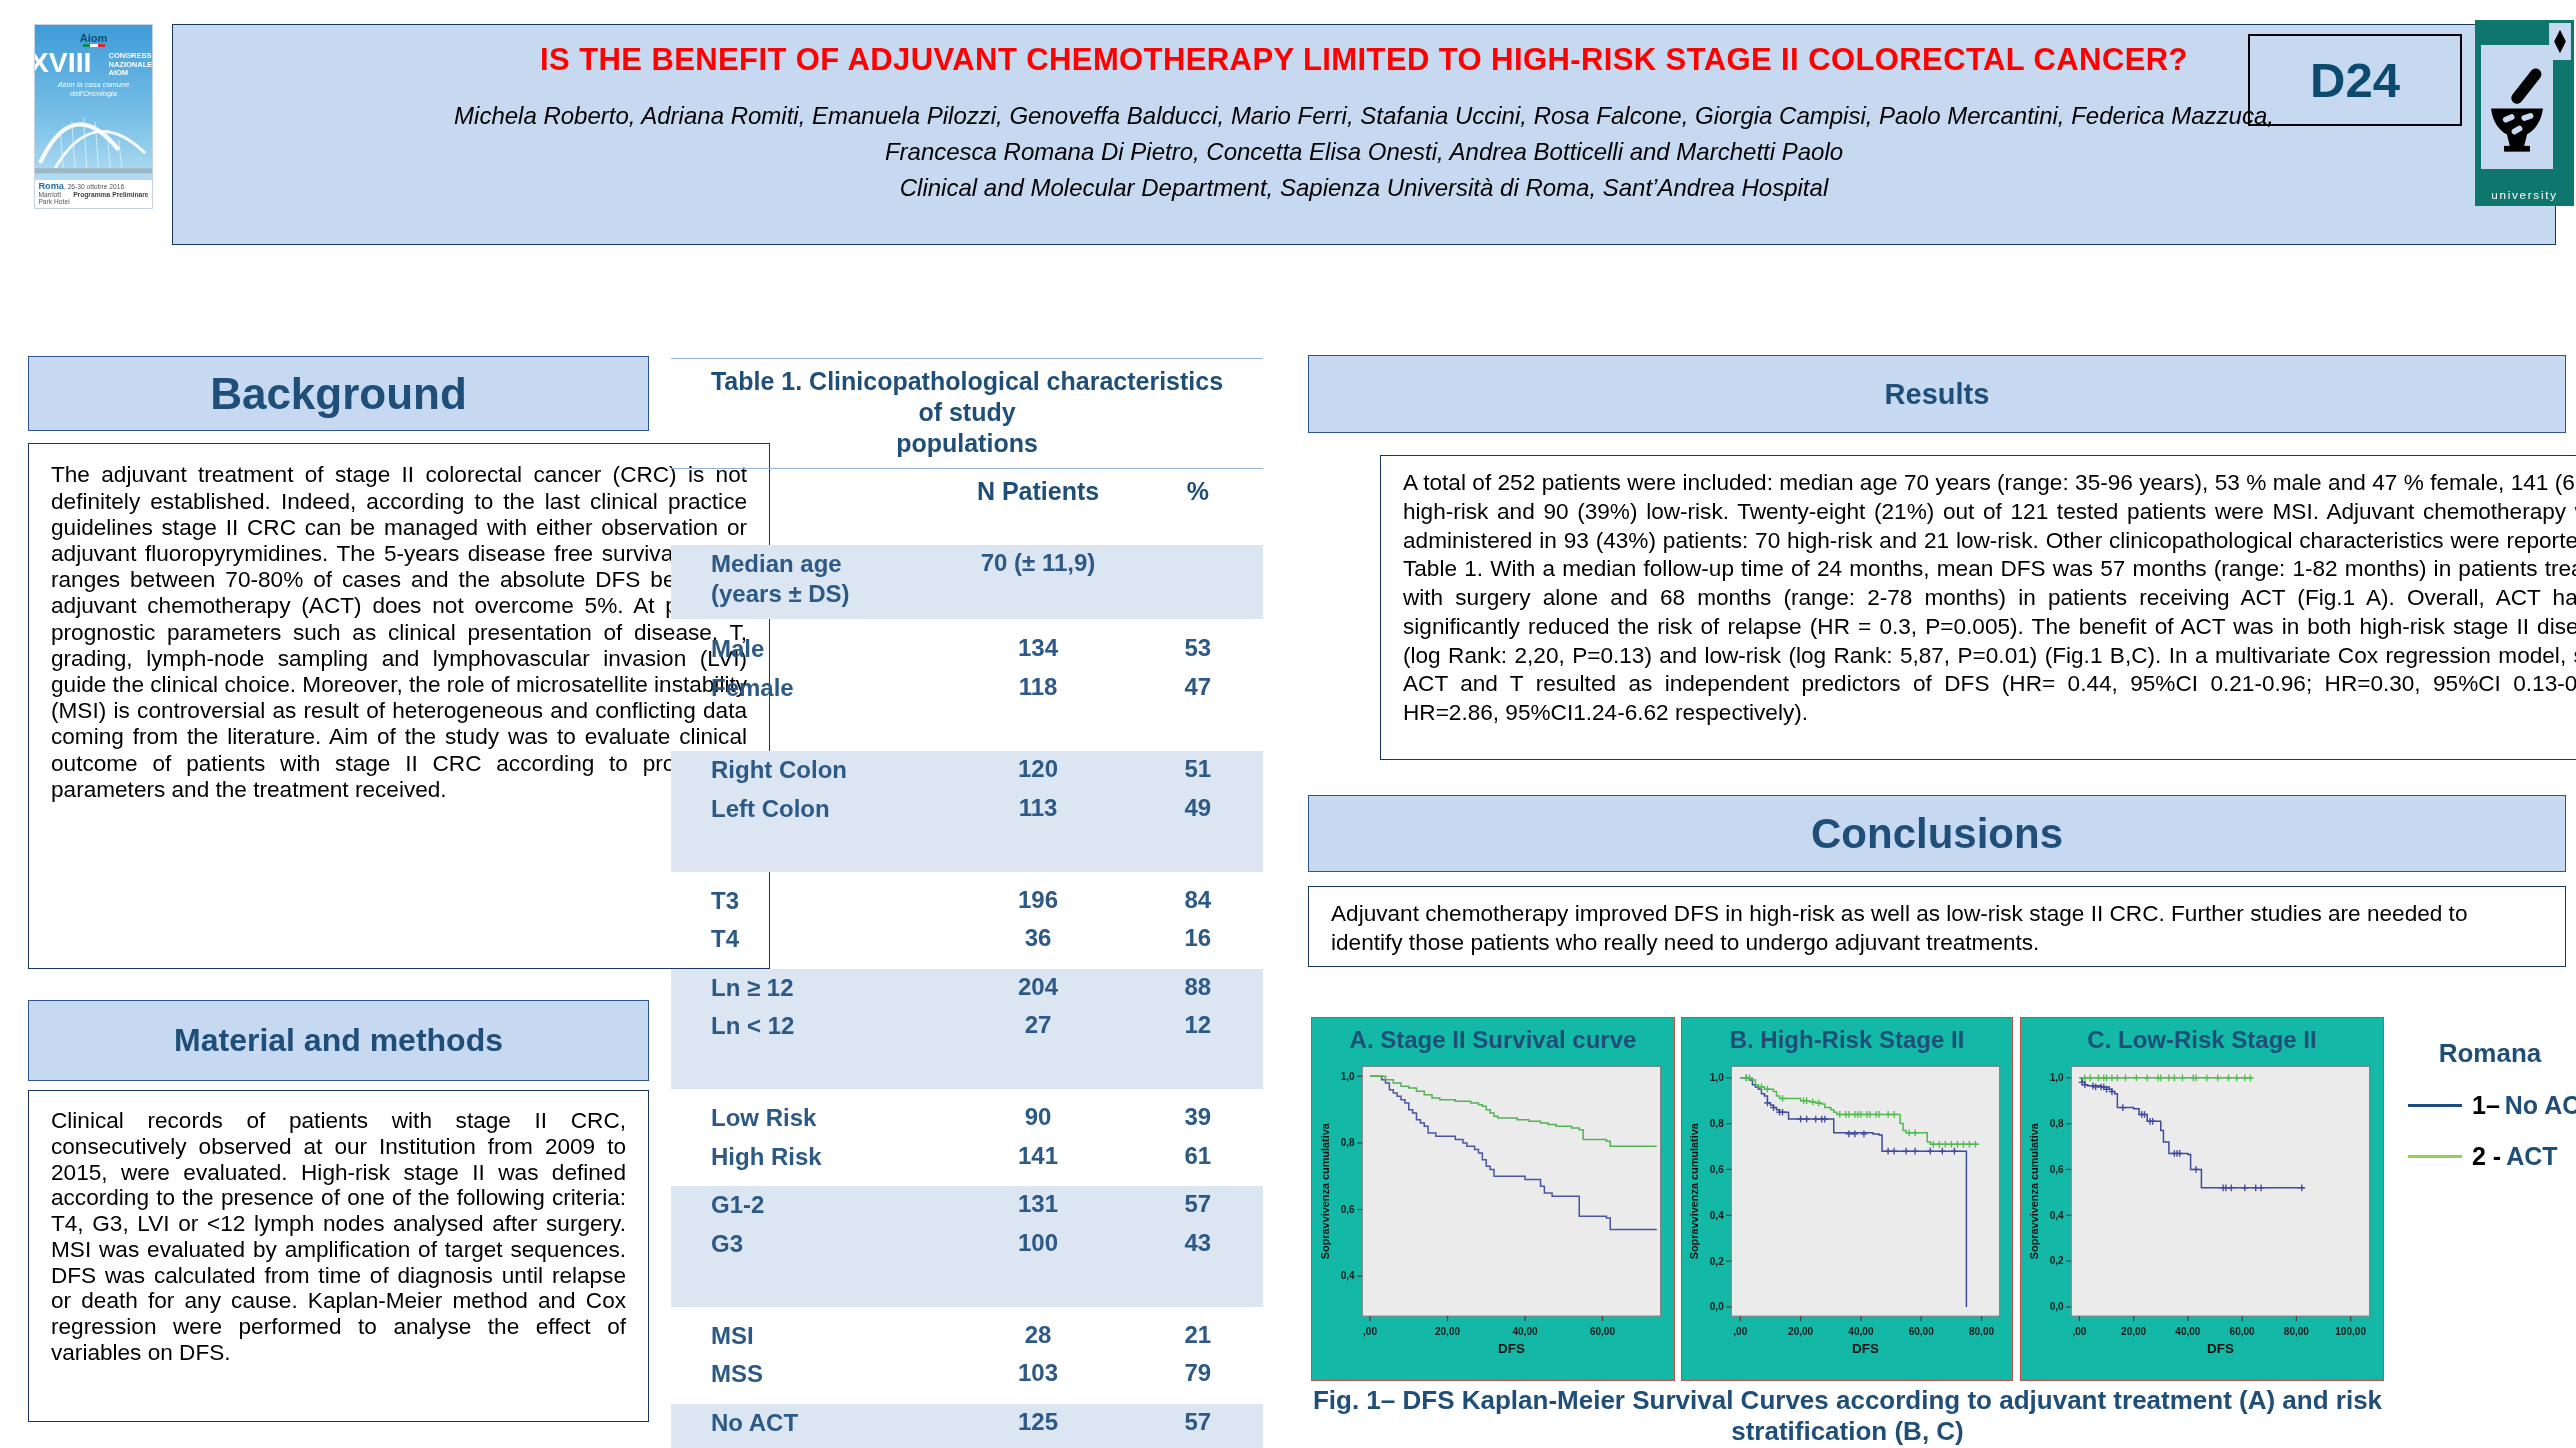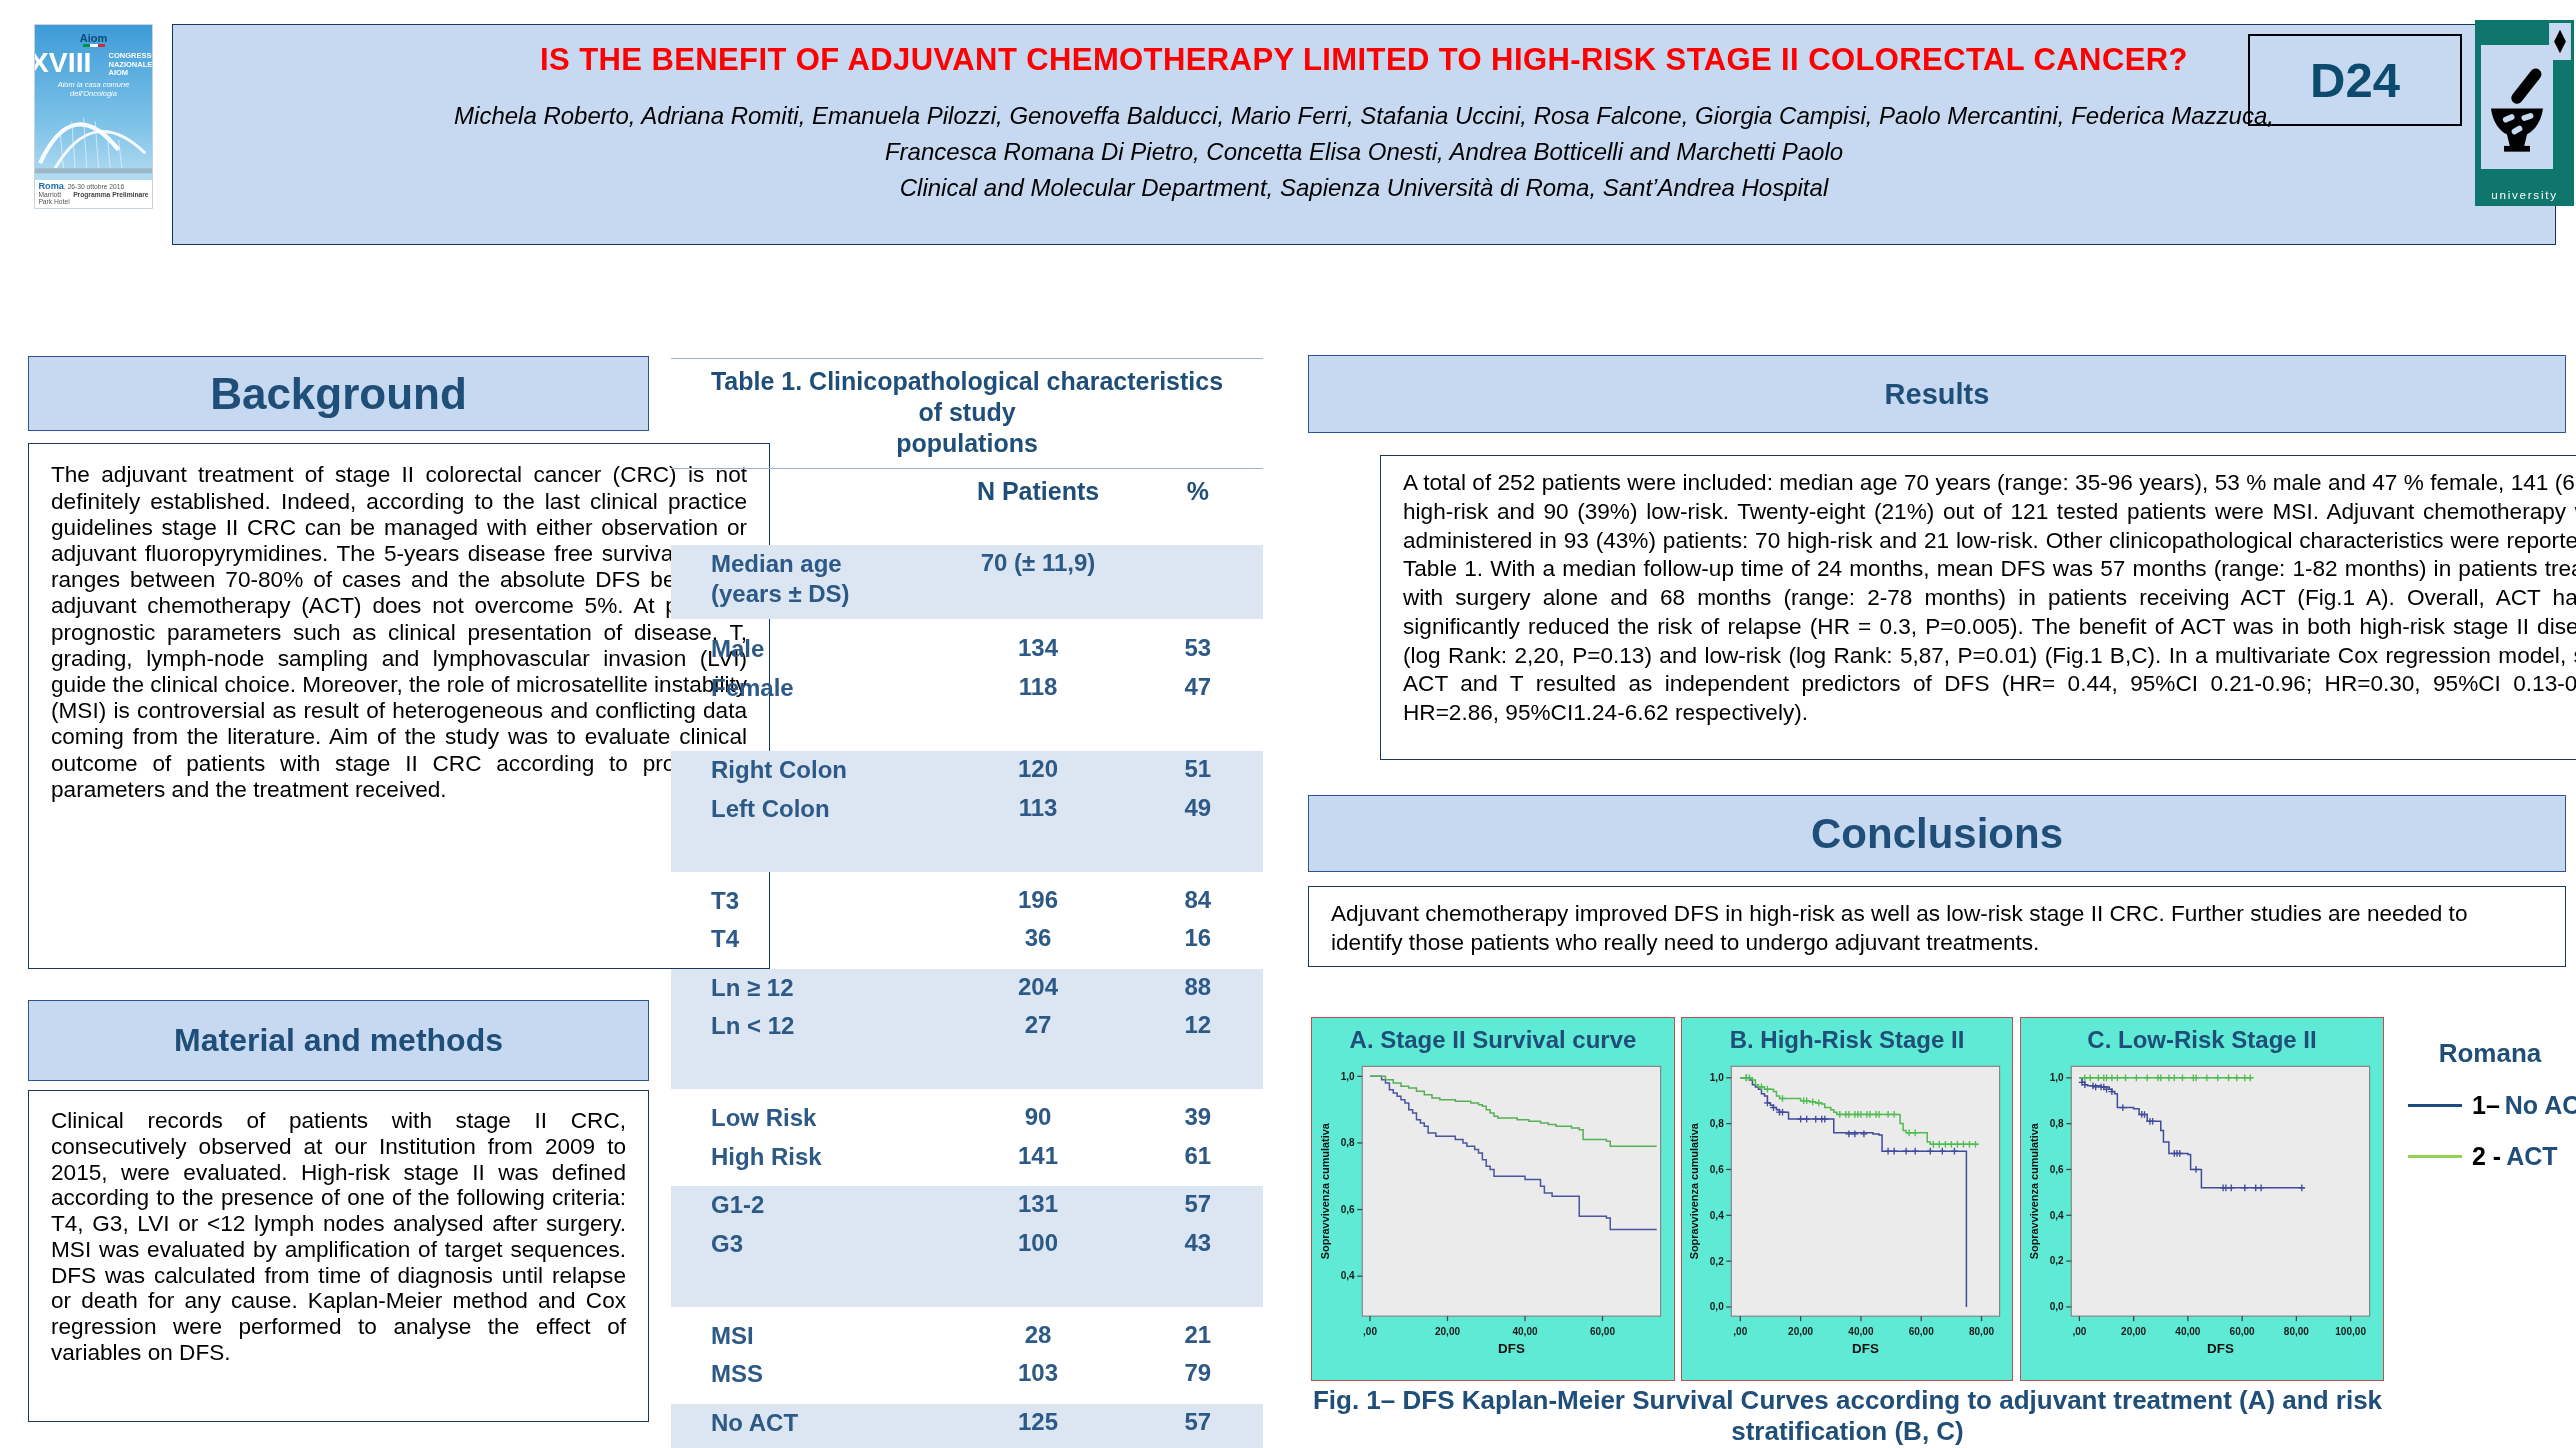--- a/index.html
+++ b/index.html
@@ -71,21 +71,21 @@
   .t-header .h-n{width:32%;text-align:center;}
   .t-header .h-pct{width:22%;text-align:center;}
   .t-group{box-sizing:border-box;}
   .t-group.shaded{background:#dbe6f2;}
   .t-row{display:flex;font-size:24px;font-weight:bold;color:#2d5986;padding:4.2px 0;}
   .t-label{width:46%;padding-left:40px;white-space:pre-line;box-sizing:border-box;line-height:1.25;}
   .t-n{width:32%;text-align:center;}
   .t-pct{width:22%;text-align:center;}
 
   
-  .km-panel{position:absolute;background:#5eead4;border:1.7px solid #c0504d;box-sizing:border-box;}
+  .km-panel{position:absolute;background:#14b8a6;border:1.7px solid #c0504d;box-sizing:border-box;}
   #panelA{left:1311px;top:1017px;width:364px;height:364px;}
   #panelB{left:1681px;top:1017px;width:332px;height:364px;}
   #panelC{left:2020px;top:1017px;width:364px;height:364px;}
   .km-title{padding-top:8.4px;text-align:center;color:#1f4e79;font-weight:bold;font-size:24px;}
   .km-svg{display:flex;justify-content:center;margin-top:1.7px;}
 
   #legend{position:absolute;left:2408px;top:1038px;width:164px;}
   .legend-title{color:#1f4e79;font-weight:bold;font-size:26px;text-align:center;}
   .legend-item{margin-top:22px;display:flex;align-items:center;white-space:nowrap;}
   .legend-swatch{display:inline-block;width:54px;height:3.4px;margin-right:10px;flex:none;}

